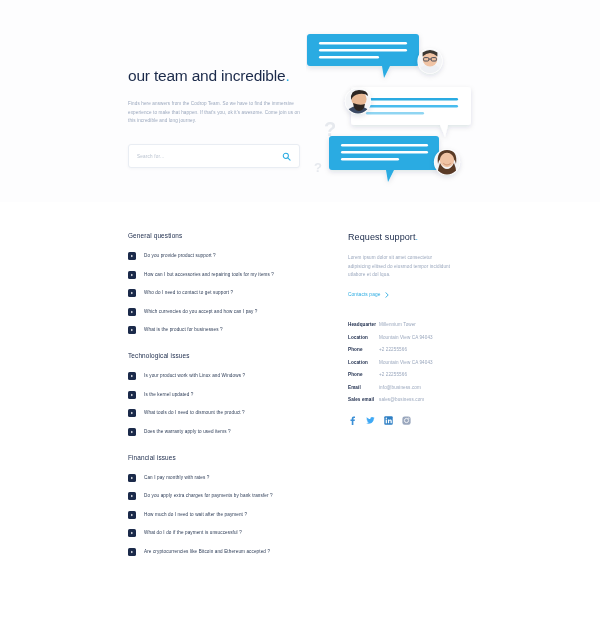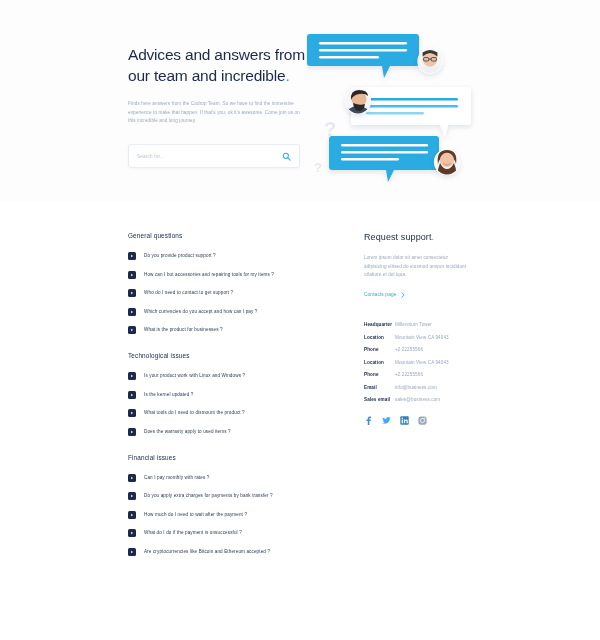--- a/index.html
+++ b/index.html
@@ -124,21 +124,21 @@
   .faq-q {
     font-size: 4.6px;
     color: #2b3a55;
     letter-spacing: 0.12px;
     line-height: 8px;
   }
 
   
   .support {
     position: absolute;
-    left: 364px; top: 232px;
+    left: 348px; top: 232px;
     width: 130px;
   }
   .support-title {
     font-size: 9px;
     color: #1b2a4a;
     letter-spacing: 0.1px;
     font-weight: 400;
   }
   .support-title .accent { color: #29abe2; }
   .support-text {
@@ -194,21 +194,21 @@
 </style>
 </head>
 <body>
 
 <div class="page">
 
   <div class="hero">
 
     <div class="hero-inner">
       <h1 class="hero-title">
-        <span>Advices and answers from</span><br>
+        <br>
         <span>our team and incredible</span><span class="accent">.</span>
       </h1>
       <p class="hero-sub">Finds here answers from the Codrop Team. So we have to find the immersive experience to make that happen. If that's you, ok it's awesome. Come join us on this incredible and long journey.</p>
     </div>
 
     <div class="search-wrap">
       <input class="search-input" type="text" placeholder="Search for..." style="">
       <span class="search-icon">
         <svg width="9" height="9" viewBox="0 0 16 16" fill="none" stroke="#29abe2" stroke-width="1.8">
           <circle cx="6.8" cy="6.8" r="4.6"></circle>

